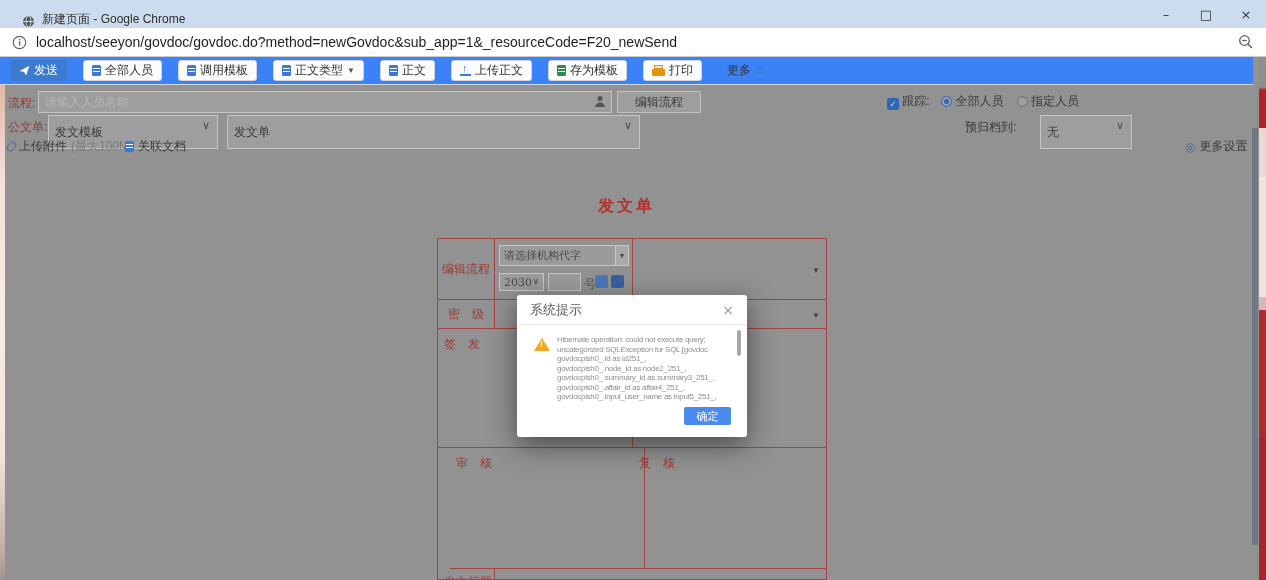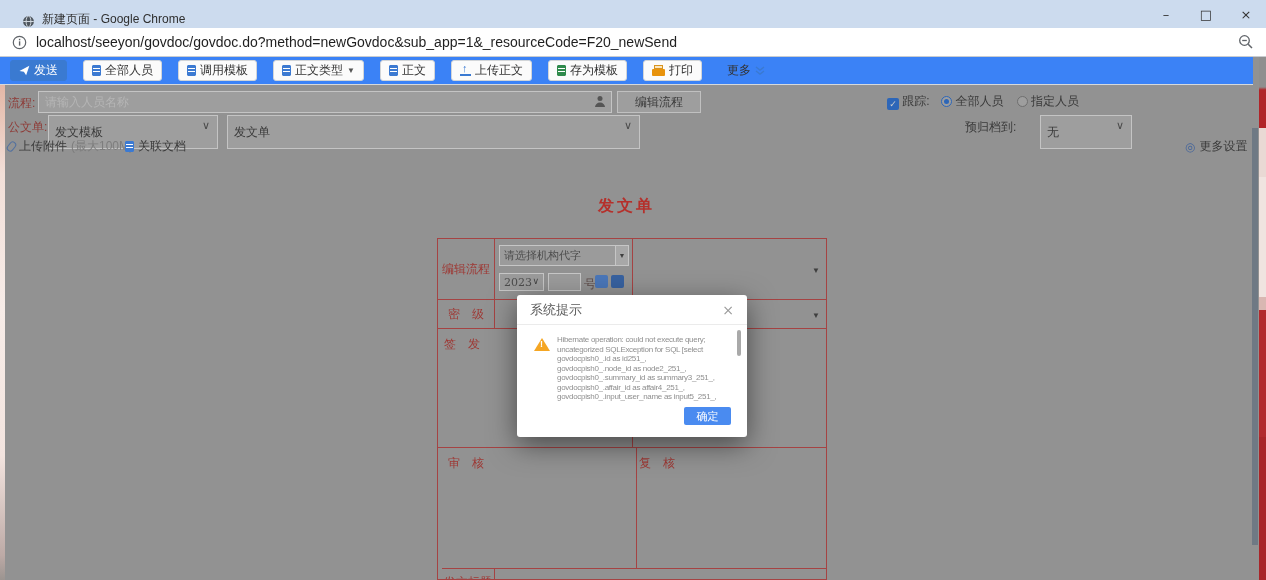--- a/index.html
+++ b/index.html
@@ -256,21 +256,21 @@
 
     <div class="cell" style="left:0; top:0; width:57px; height:61px;">
       <div class="center-label red-label">编辑流程</div>
     </div>
     <div class="cell" style="left:57px; top:0; width:138px; height:61px;">
       <div class="t-sel" style="left:4px; top:6px; width:130px; height:21px;">
         <span class="kai">请选择机构代字</span>
         <span class="sq">▼</span>
       </div>
       <div class="t-sel" style="left:4px; top:34px; width:45px; height:18px;">
-        <span class="kai">2023</span>
+        <span class="kai">2030</span>
         <span class="chev" style="right:4px; top:2px; font-size:9px; color:#3f3f3f; position:absolute;">∨</span>
       </div>
       <div class="t-inp" style="left:53px; top:34px; width:33px; height:18px;"></div>
       <span class="red-label" style="position:absolute; left:89px; top:37px; color:#5c4a48;">号</span>
       <span class="mini-ic" style="left:100px; top:36px; background:#4a76b8;"></span>
       <span class="mini-ic" style="left:116px; top:36px; background:#37619f;"></span>
     </div>
     <div class="cell" style="left:251px; top:0; width:139px; height:61px; border-right:none;">
       <span class="cell-caret" style="top:27px;">▼</span>
     </div>
@@ -280,21 +280,21 @@
     </div>
     <div class="cell" style="left:57px; top:61px; width:333px; height:29px; border-right:none;">
       <span class="cell-caret" style="top:11px;">▼</span>
     </div>
 
     <div class="cell" style="left:0; top:90px; width:195px; height:119px;">
       <span class="corner-label red-label">签　发</span>
     </div>
     <div class="cell" style="left:195px; top:90px; width:195px; height:119px; border-right:none;"></div>
 
-    <div class="cell" style="left:4px; top:209px; width:195px; height:121px;">
+    <div class="cell" style="left:12px; top:209px; width:195px; height:121px;">
       <span class="corner-label red-label">审　核</span>
     </div>
     <div class="cell" style="left:195px; top:209px; width:195px; height:121px; border-right:none;">
       <span class="corner-label red-label">复　核</span>
     </div>
 
     <div class="cell" style="left:0; top:330px; width:57px; height:40px; border-bottom:none;">
       <span class="corner-label red-label" style="top:5px;">发文标题</span>
     </div>
     <div class="cell" style="left:57px; top:330px; width:333px; height:40px; border-right:none; border-bottom:none;"></div>
@@ -302,21 +302,21 @@
 
   <div class="modal">
     <div class="modal-header">
       <span class="modal-title">系统提示</span>
       <span class="modal-close">×</span>
     </div>
     <div class="modal-body">
       <span class="warn-tri"></span>
       <div class="err-lines">
           <div>Hibernate operation: could not execute query;</div>
-          <div>uncategorized SQLException for SQL [select</div>
+          <div>uncategorized SQLException for SQL [govdoc</div>
           <div>govdocpish0_.id as id251_,</div>
           <div>govdocpish0_.node_id as node2_251_,</div>
           <div>govdocpish0_.summary_id as summary3_251_,</div>
           <div>govdocpish0_.affair_id as affair4_251_,</div>
           <div>govdocpish0_.input_user_name as input5_251_,</div>
           <div>govdocpish0_.input_date as input6_251_,</div>
         </div>
       <div class="modal-scroll-thumb"></div>
     </div>
     <div class="modal-footer">

